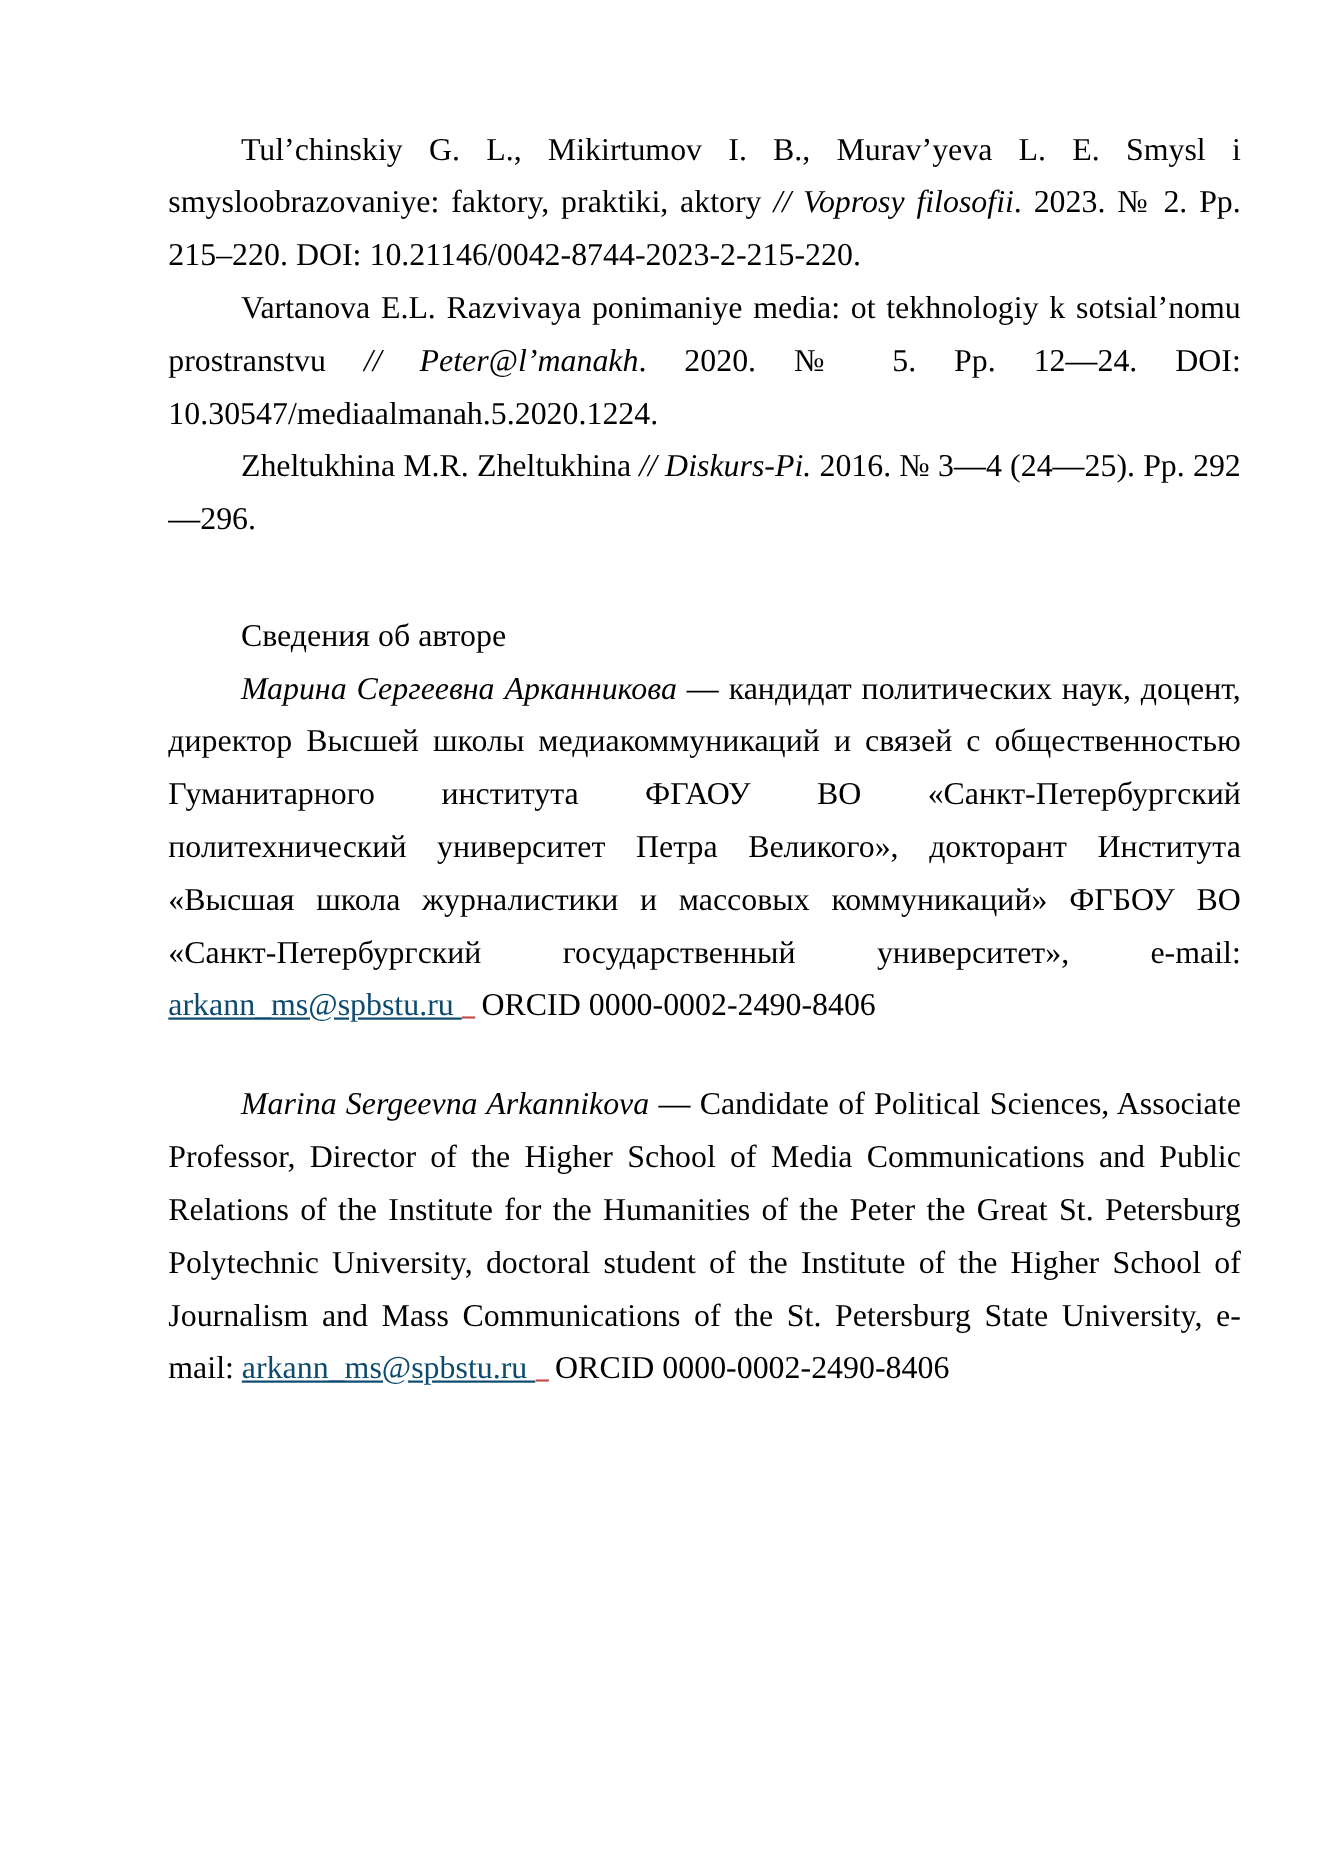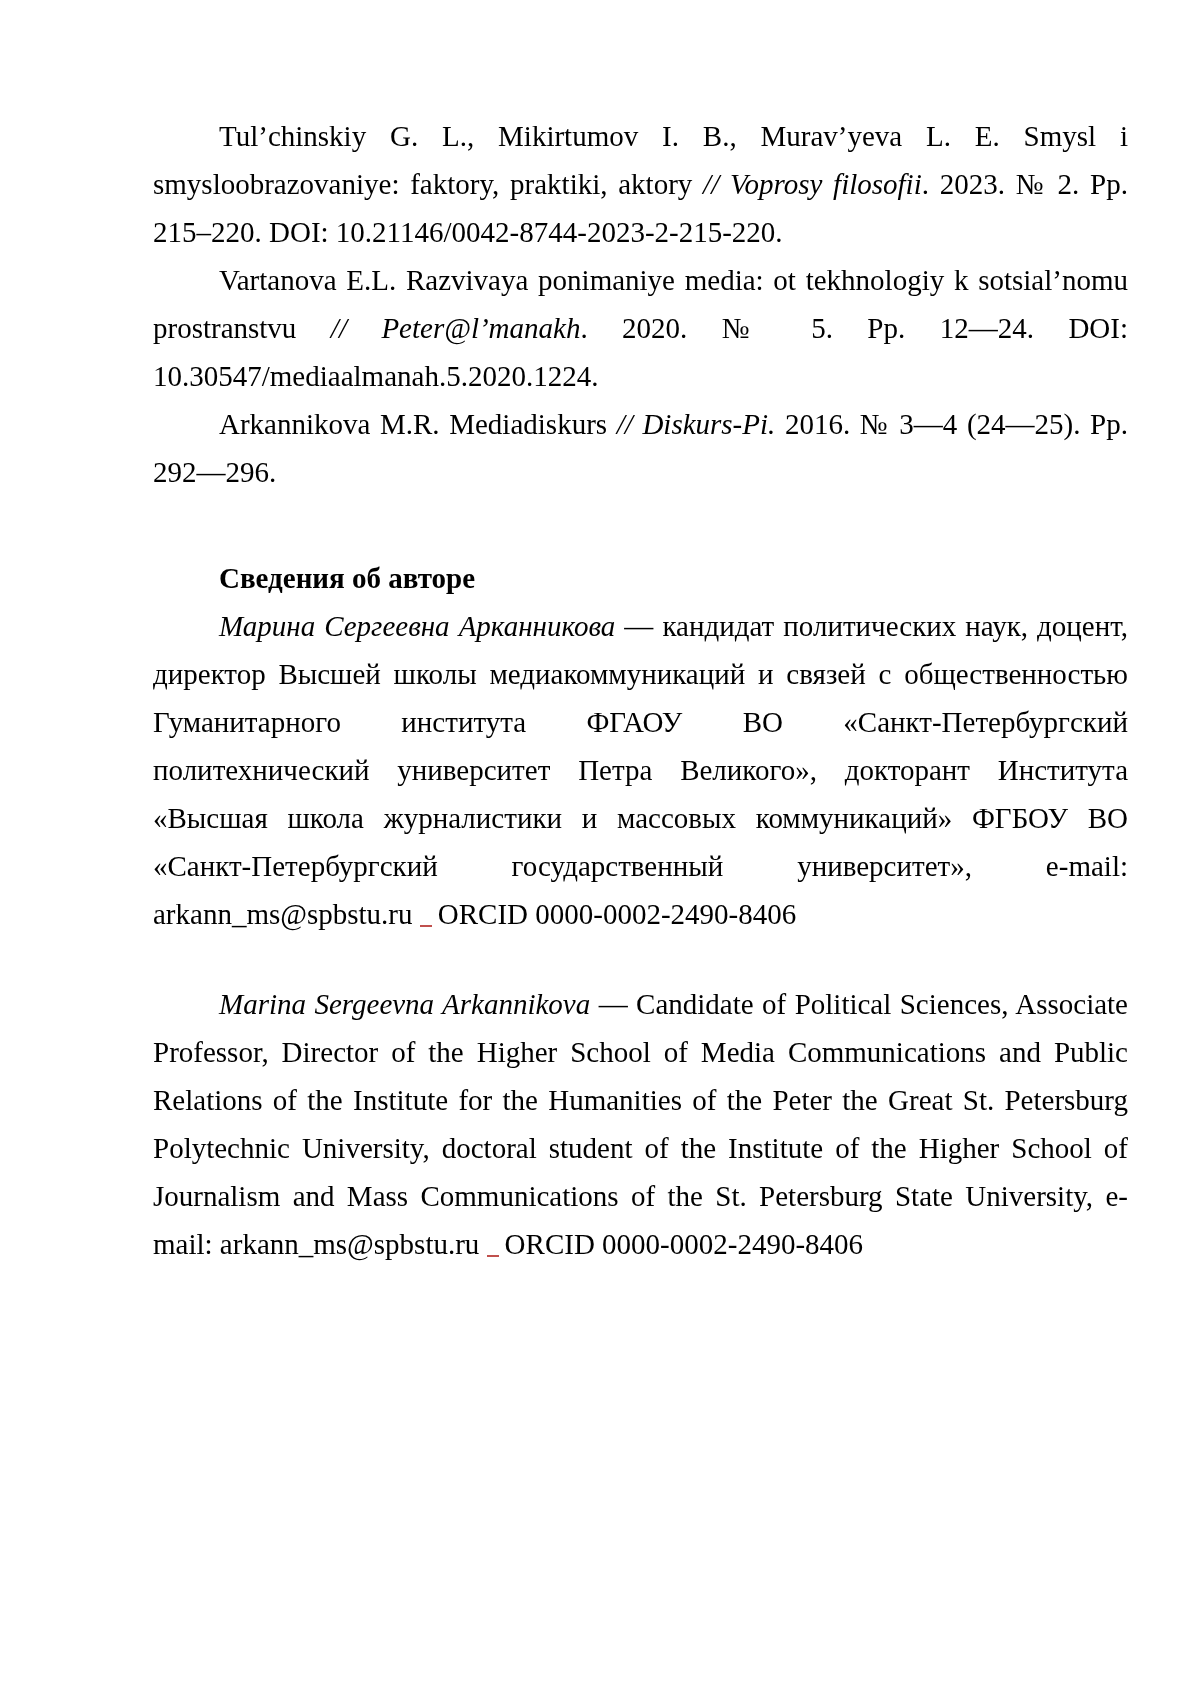--- a/index.html
+++ b/index.html
@@ -23,31 +23,32 @@
     width: 975px;
     font-size: 29px;
     line-height: 48px;
     text-align: justify;
   }
   .content p {
     margin: 0;
     text-indent: 66px;
   }
   .heading {
-    font-weight: bold;
+    font-weight: normal;
     margin-top: 58px !important;
   }
   .para-en {
     margin-top: 42px !important;
   }
   .italic {
     font-style: italic;
   }
   a.email-link {
-    color: #000000;
+    color: #0c4a6e;
+    text-decoration: underline;
     cursor: pointer;
   }
   .red-dash {
     display: inline-block;
     width: 12px;
     height: 6px;
     border-bottom: 2px solid #c0504d;
     position: relative;
     top: 3px;
     margin-right: 6px;
@@ -56,21 +57,21 @@
 </head>
 <body>
 
 <div class="page">
   <div class="content">
 
     <p><span>Tul’chinskiy G. L., Mikirtumov I. B., Murav’yeva L. E. Smysl i smysloobrazovaniye: faktory, praktiki, aktory </span><span class="italic">// Voprosy filosofii</span><span>. 2023. № 2. Pp. 215–220. DOI: 10.21146/0042-8744-2023-2-215-220.</span></p>
 
     <p><span>Vartanova E.L. Razvivaya ponimaniye media: ot tekhnologiy k sotsial’nomu prostranstvu </span><span class="italic">// Peter@l’manakh</span><span>. 2020. № 5. Pp. 12—24. DOI: 10.30547/mediaalmanah.5.2020.1224.</span></p>
 
-    <p><span>Arkannikova M.R. Mediadiskurs </span><span class="italic">// Diskurs-Pi.</span><span> 2016. № 3—4 (24—25). Pp. 292—296.</span></p>
+    <p><span>Zheltukhina M.R. Zheltukhina </span><span class="italic">// Diskurs-Pi.</span><span> 2016. № 3—4 (24—25). Pp. 292—296.</span></p>
 
     <p class="heading">Сведения об авторе</p>
 
     <p class="para-ru"><span class="italic">Марина Сергеевна Арканникова</span><span> — кандидат политических наук, доцент, директор Высшей школы медиакоммуникаций и связей с общественностью Гуманитарного института ФГАОУ ВО «Санкт-Петербургский политехнический университет Петра Великого», докторант Института «Высшая школа журналистики и массовых коммуникаций» ФГБОУ ВО «Санкт-Петербургский государственный университет», e-mail: </span><a class="email-link">arkann_ms@spbstu.ru&nbsp;</a><span class="red-dash"></span><span>ORCID 0000-0002-2490-8406</span></p>
 
     <p class="para-en"><span class="italic">Marina Sergeevna Arkannikova</span><span> — Candidate of Political Sciences, Associate Professor, Director of the Higher School of Media Communications and Public Relations of the Institute for the Humanities of the Peter the Great St. Petersburg Polytechnic University, doctoral student of the Institute of the Higher School of Journalism and Mass Communications of the St. Petersburg State University, e-mail: </span><a class="email-link">arkann_ms@spbstu.ru&nbsp;</a><span class="red-dash"></span><span>ORCID 0000-0002-2490-8406</span></p>
 
   </div>
 </div>
 

